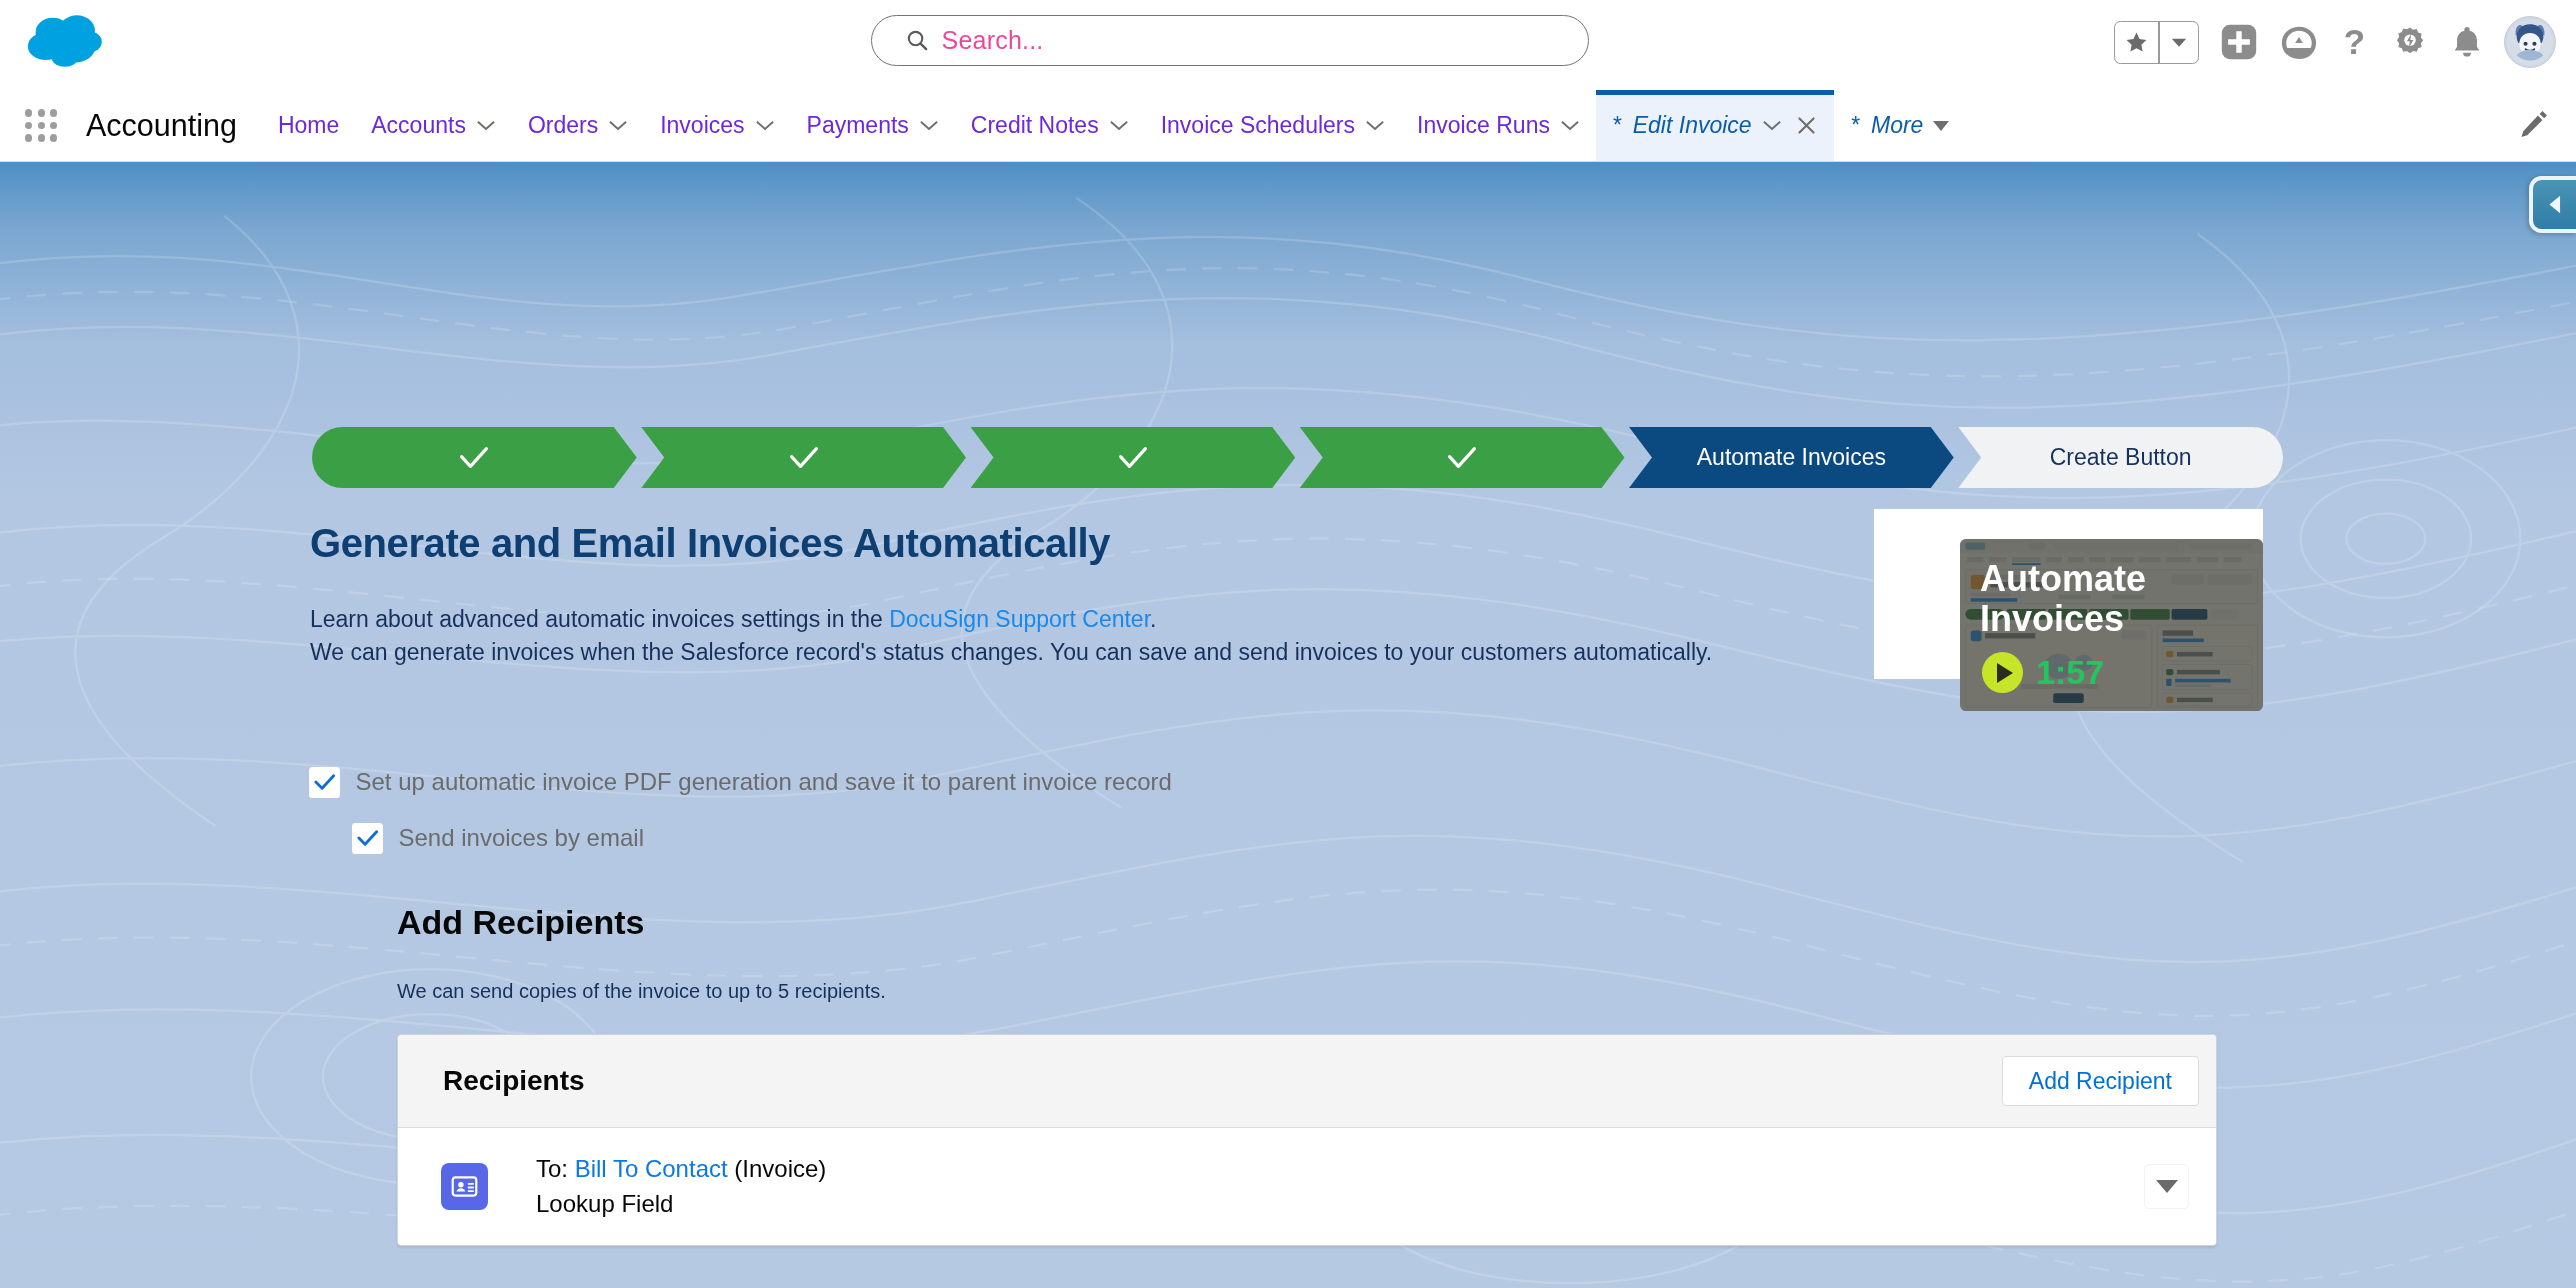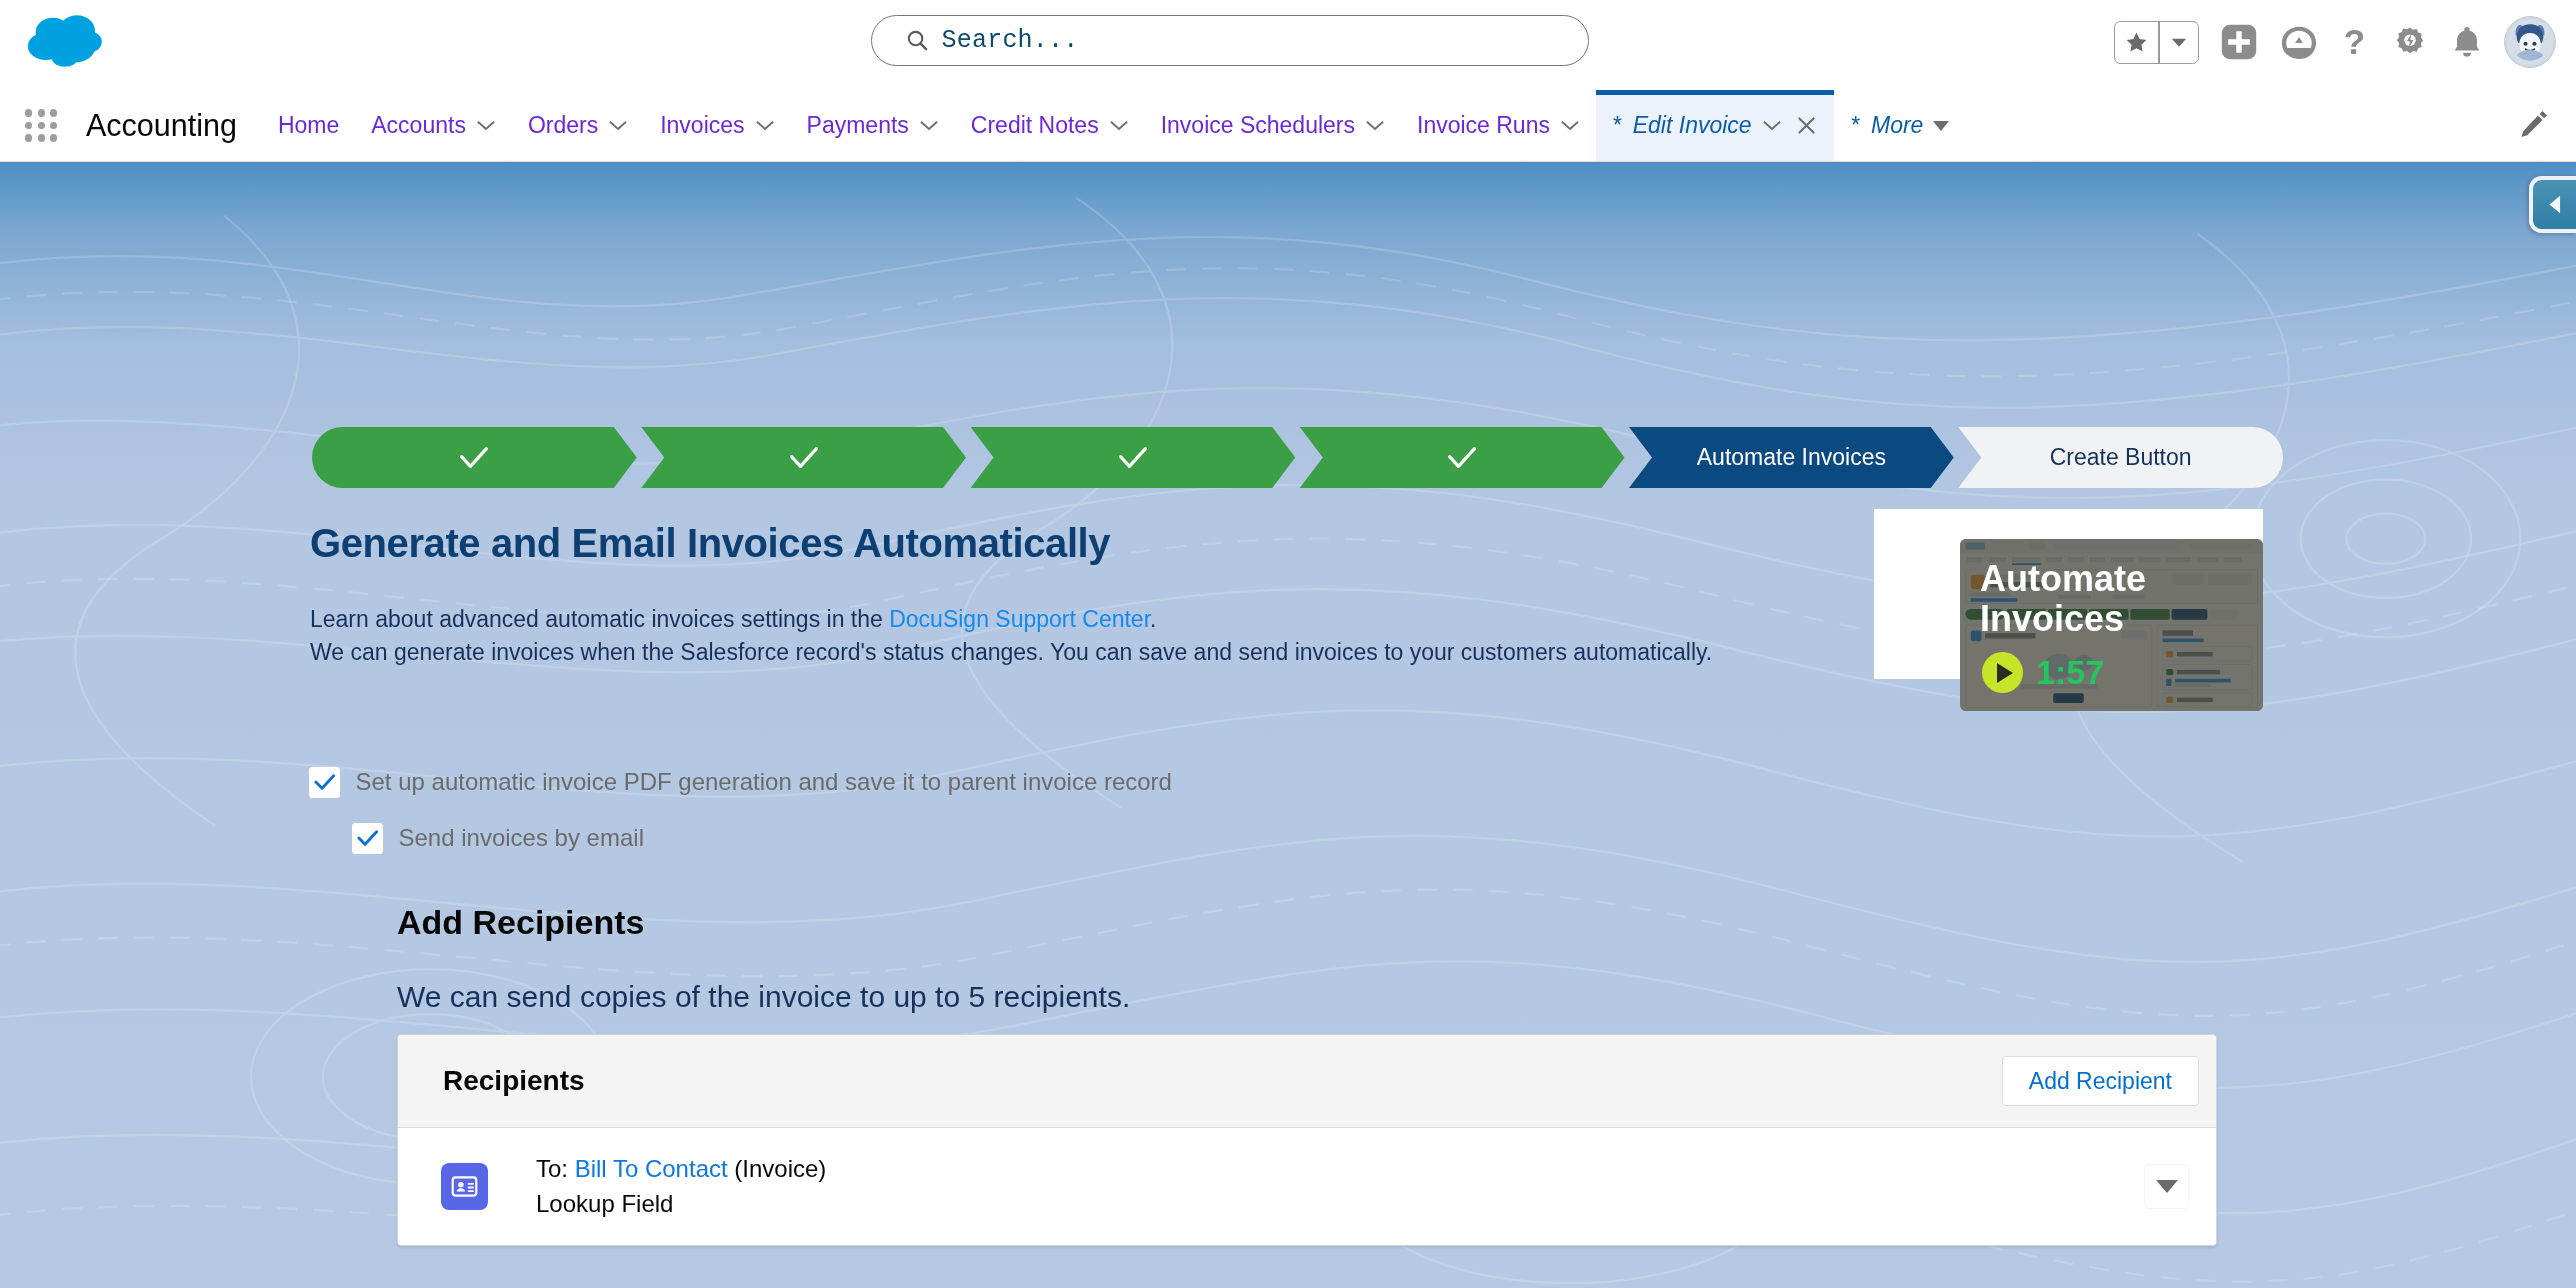--- a/index.html
+++ b/index.html
@@ -17,21 +17,21 @@
   .sf-logo { position: absolute; left: 27px; top: 12.6px; width: 86px; height: 56px; }
   .search-wrap {
     position: absolute; left: 871px; top: 15.2px; width: 718px; height: 51px;
   }
   .search-box {
     width: 100%; height: 100%; border: 1.8px solid #747474; border-radius: 27px;
     background: #fff; display: flex; align-items: center; padding-left: 34px;
     cursor: text;
   }
   .search-icon { width: 23px; height: 23px; flex: 0 0 23px; margin-right: 12.6px; }
-  .search-text { font-size: 25px; color: #0c4a6e; letter-spacing: 0.2px; font-family: Liberation Mono, monospace; }
+  .search-text { font-size: 25px; color: #ec4899; letter-spacing: 0.2px; }
 
   .header-icons {
     position: absolute; right: 20px; top: 14.4px; height: 56px;
     display: flex; align-items: center; gap: 21.5px;
   }
   .fav-group {
     display: flex; align-items: stretch; border: 1.8px solid #9a9a9a;
     border-radius: 6.3px; height: 43px; overflow: hidden; background:#fff;
   }
   .fav-star { width: 43px; display: flex; align-items: center; justify-content: center; }
@@ -177,21 +177,21 @@
   .cb svg { width: 21.5px; height: 16px; }
   .cb-label { font-size: 24px; color: #6b6b6b; }
 
   
   .sec-title {
     position: absolute; left: 397px; top: 741px;
     font-size: 34px; font-weight: 700; color: #080707;
   }
   .sec-sub {
     position: absolute; left: 397px; top: 818px;
-    font-size: 30px; color: #16325c;
+    font-size: 20px; color: #16325c;
   }
 
   .recip-card {
     position: absolute; left: 397px; top: 872px; width: 1820px;
     background: #fff; border: 0.9px solid #d0d3d6; border-radius: 4.5px;
     box-shadow: 0 1.8px 2.7px rgba(0,0,0,.09); overflow: hidden;
   }
   .recip-head {
     height: 93px; background: #f4f4f4; border-bottom: 0.9px solid #dcdcdc;
     display: flex; align-items: center; padding: 0 17px 0 45px;

